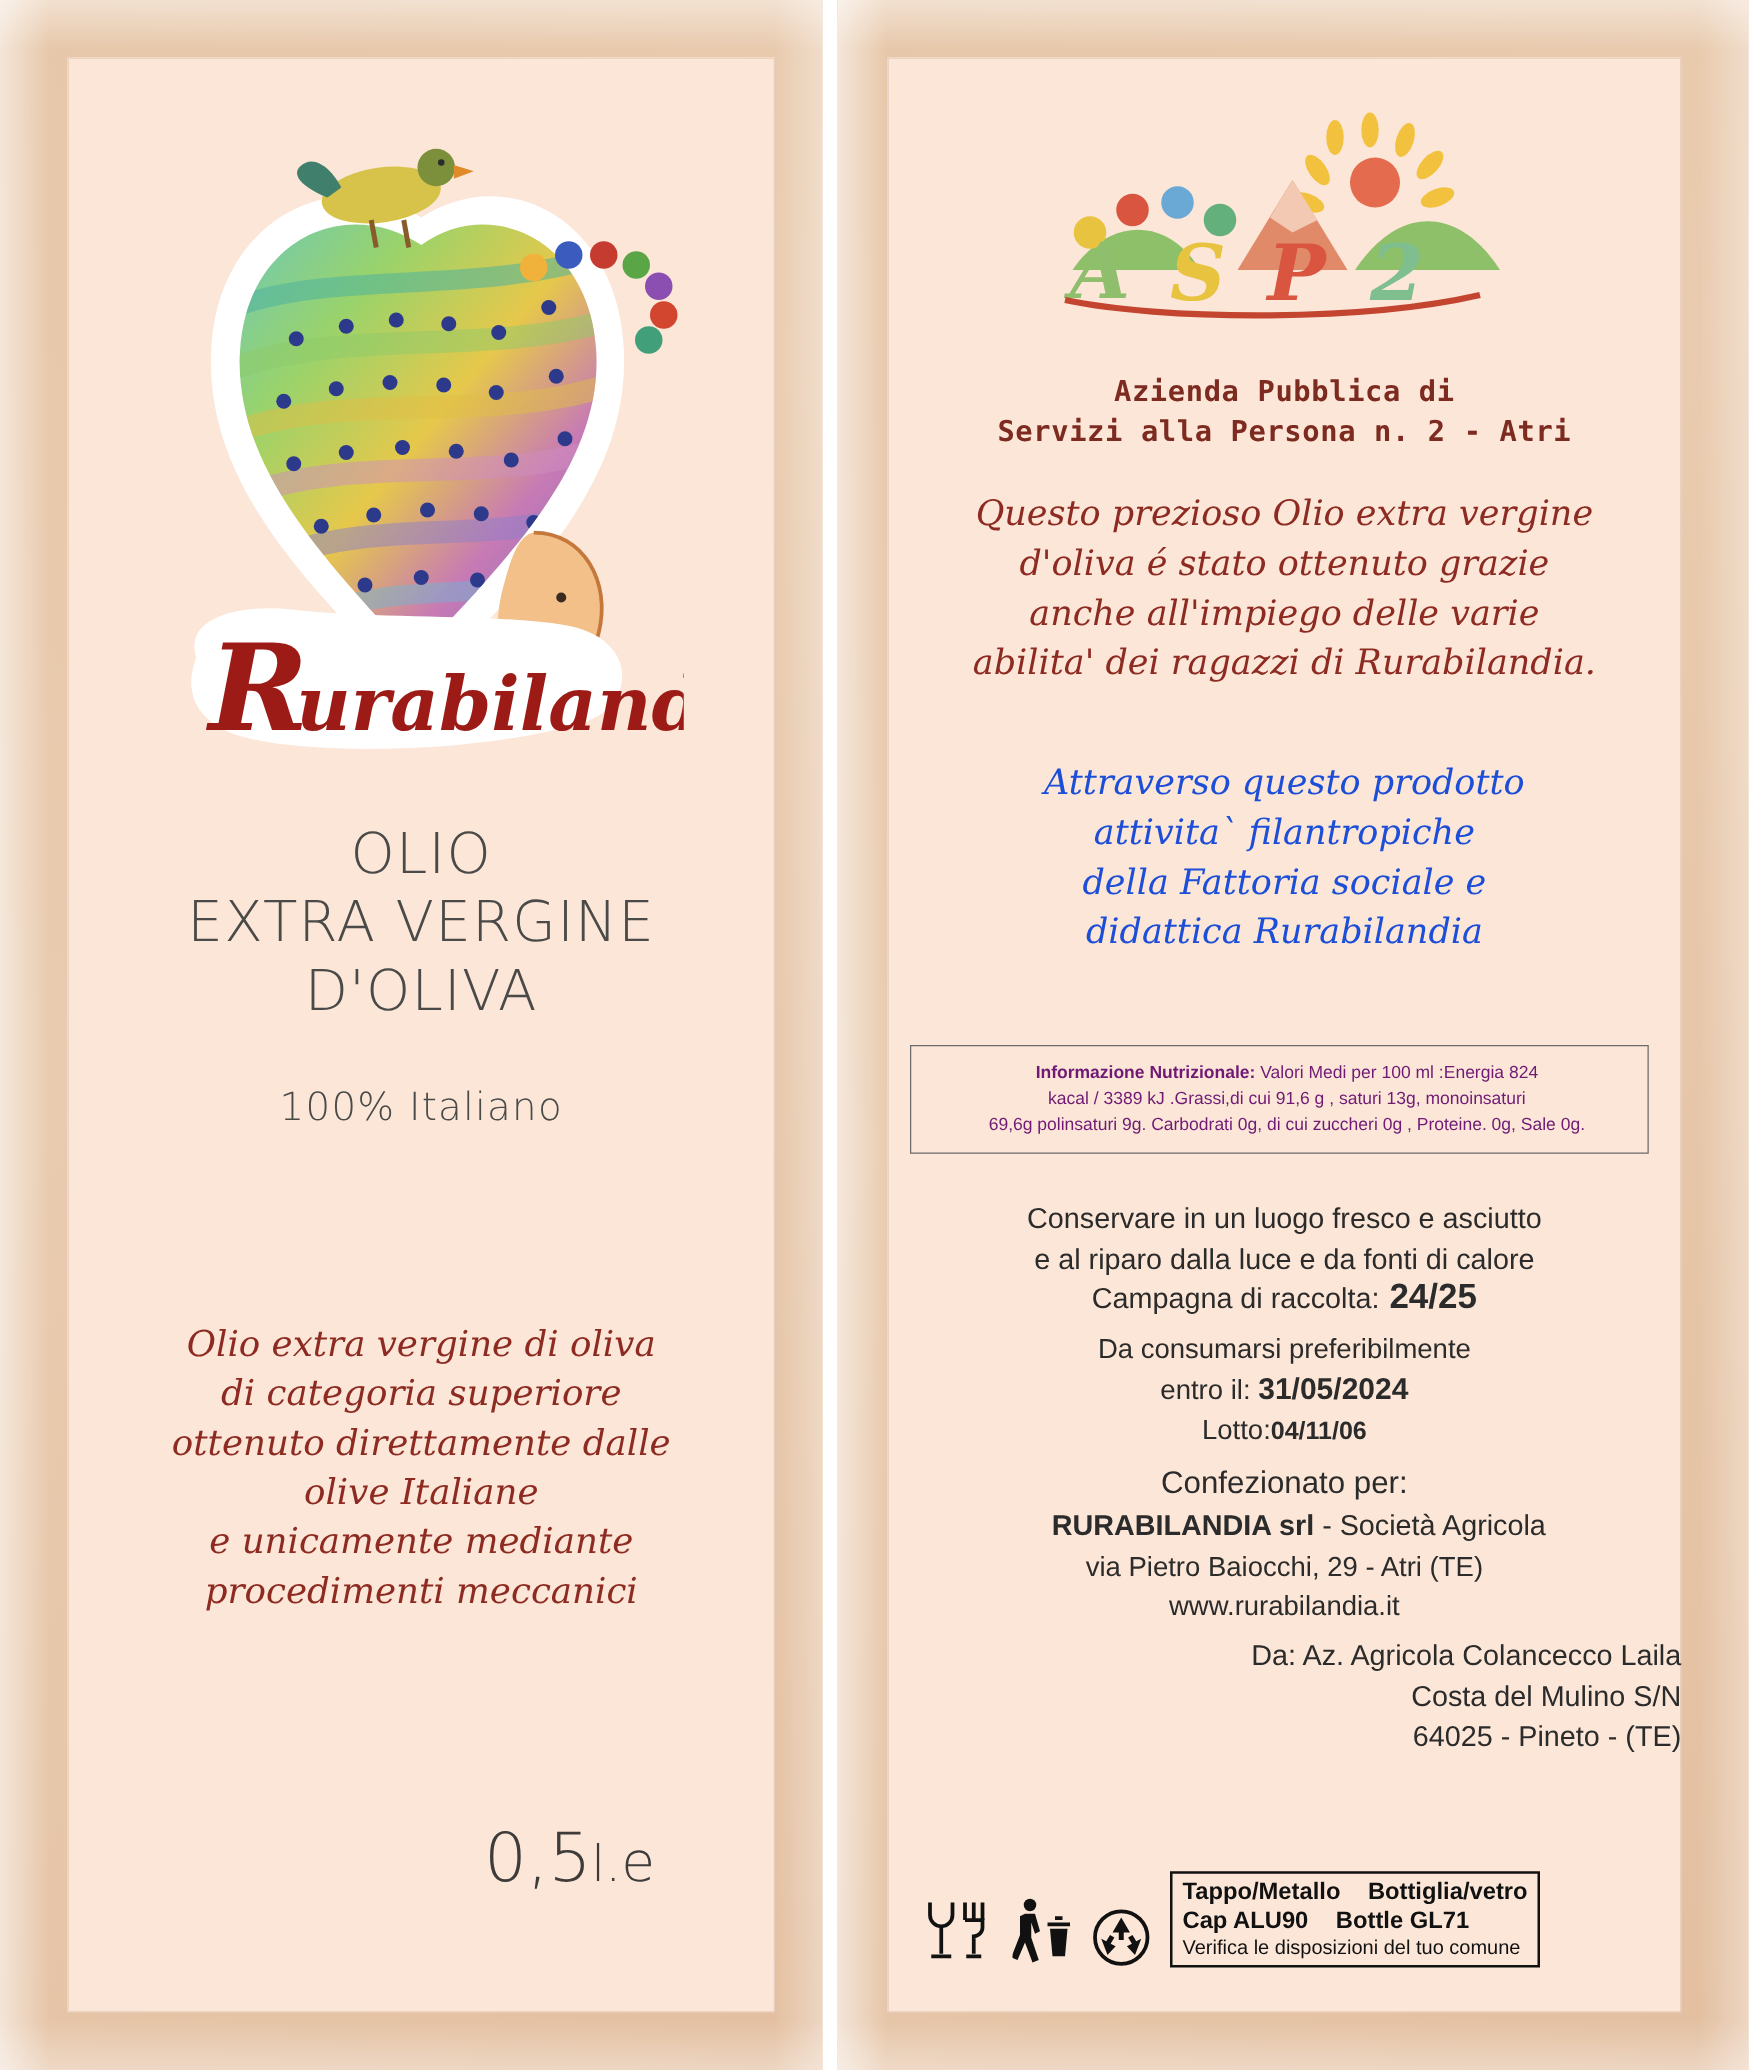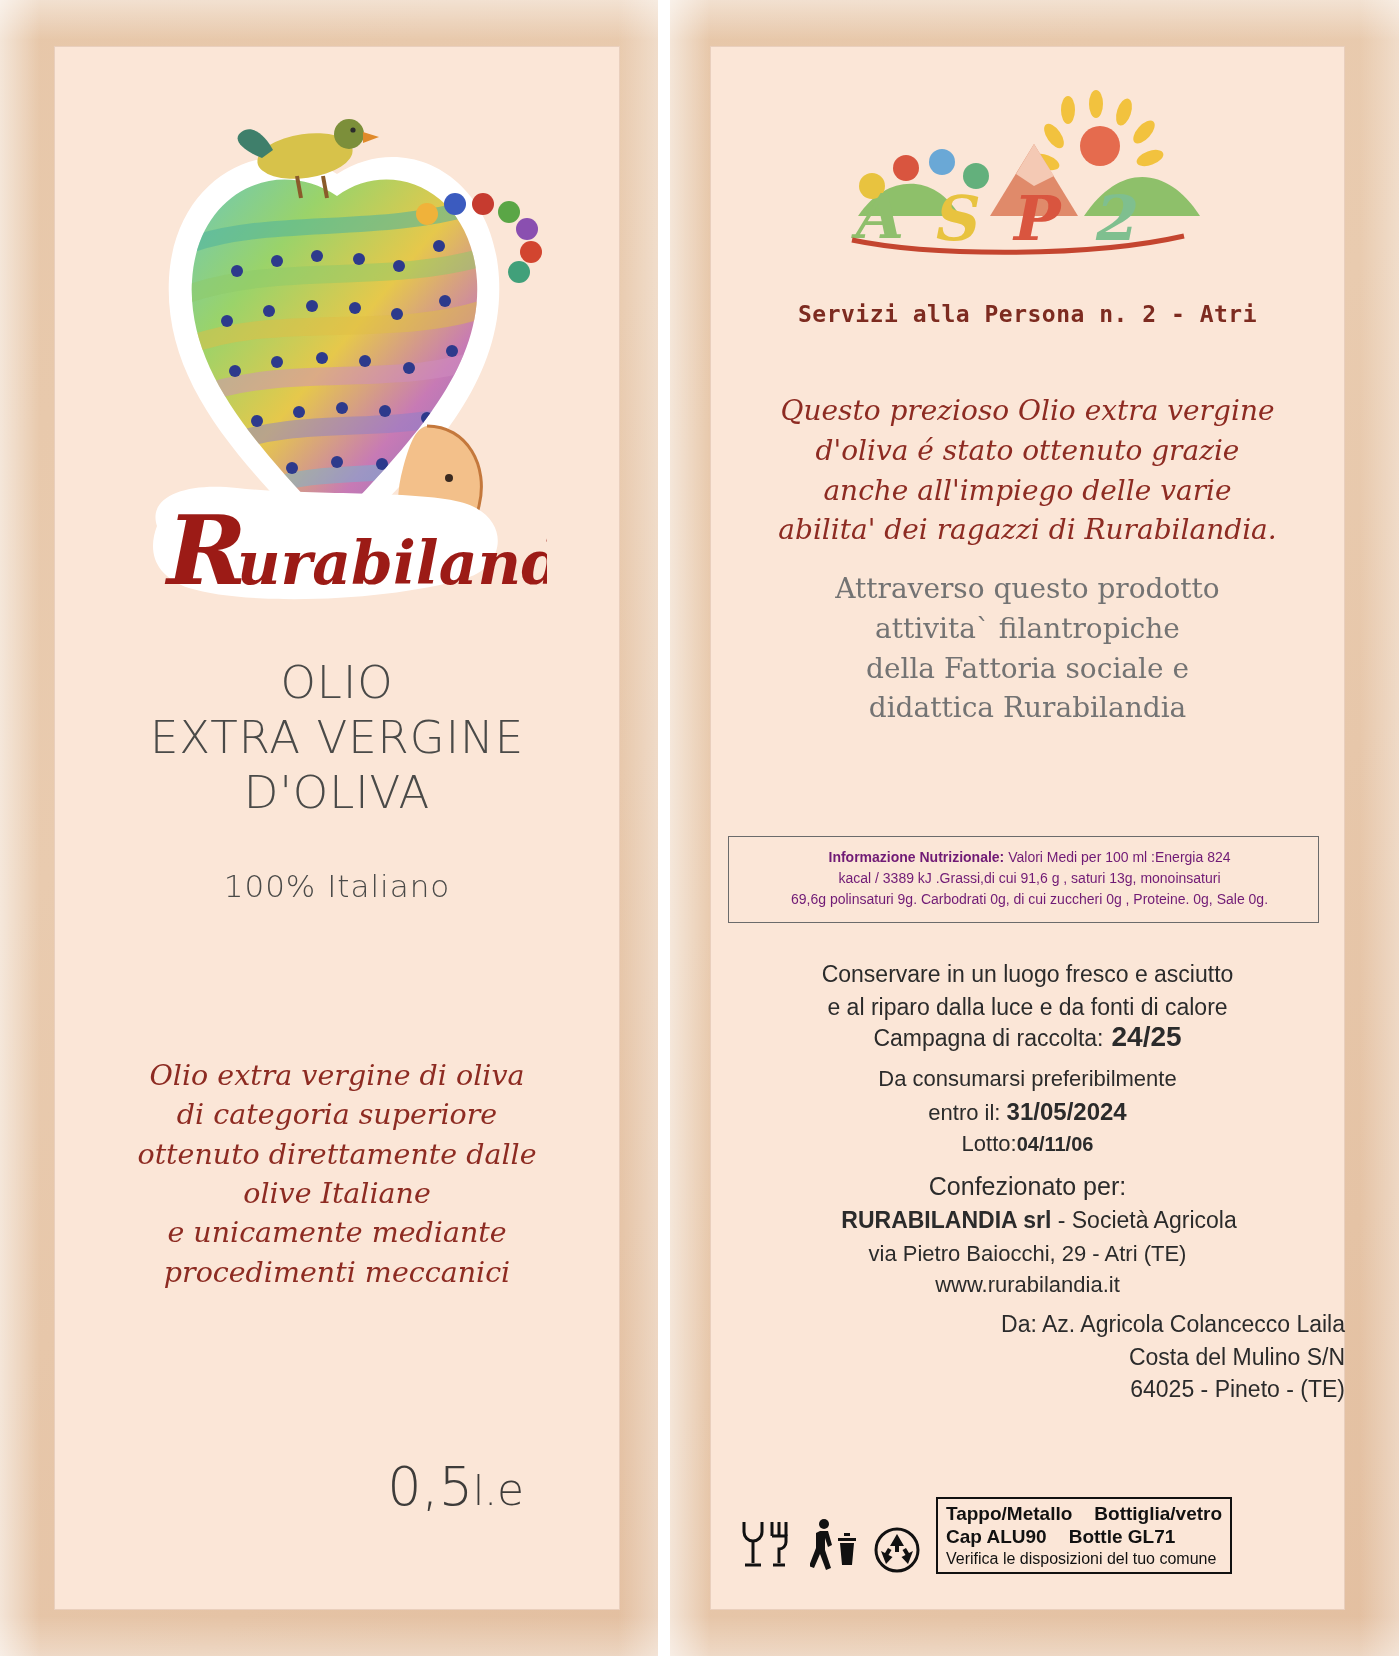--- a/index.html
+++ b/index.html
@@ -149,24 +149,25 @@
     font-family: "DejaVu Serif", serif;
     font-style: italic;
     font-size: 28px;
     line-height: 1.42;
   }
   .story div { white-space: nowrap; }
 
   .story2 {
     position: absolute;
     left: 20px; right: 20px;
-    top: 523px;
-    text-align: center;
-    color: #737373;
+    top: 560px;
+    text-align: center;
+    color: #1d4ed8;
     font-family: "DejaVu Serif", serif;
+    font-style: italic;
     font-size: 28px;
     line-height: 1.42;
   }
   .story2 div { white-space: nowrap; }
 
   .nutrition-box {
     position: absolute;
     left: 18px;
     right: 26px;
     top: 790px;
@@ -444,20 +445,21 @@
 
           <text x="18" y="150" font-family="DejaVu Serif, serif" font-style="italic" font-weight="bold" font-size="62" fill="#8fbf6c">A</text>
           <text x="98" y="152" font-family="DejaVu Serif, serif" font-style="italic" font-weight="bold" font-size="62" fill="#e8c33f">S</text>
           <text x="176" y="152" font-family="DejaVu Serif, serif" font-style="italic" font-weight="bold" font-size="62" fill="#d9553f">P</text>
           <text x="258" y="152" font-family="DejaVu Serif, serif" font-style="italic" font-weight="bold" font-size="62" fill="#7fbf8f">2</text>
           <path d="M14 152 C90 168 250 170 346 148" stroke="#c4452f" stroke-width="5" fill="none"></path>
         </svg>
       </div>
 
       <div class="aspa-name">
+        <div>Azienda Pubblica di</div>
         <div>Servizi alla Persona n. 2 - Atri</div>
       </div>
 
       <div class="story">
         <div>Questo prezioso Olio extra vergine</div>
         <div>d'oliva é stato ottenuto grazie</div>
         <div>anche all'impiego delle varie</div>
         <div>abilita' dei ragazzi di Rurabilandia.</div>
       </div>
 

